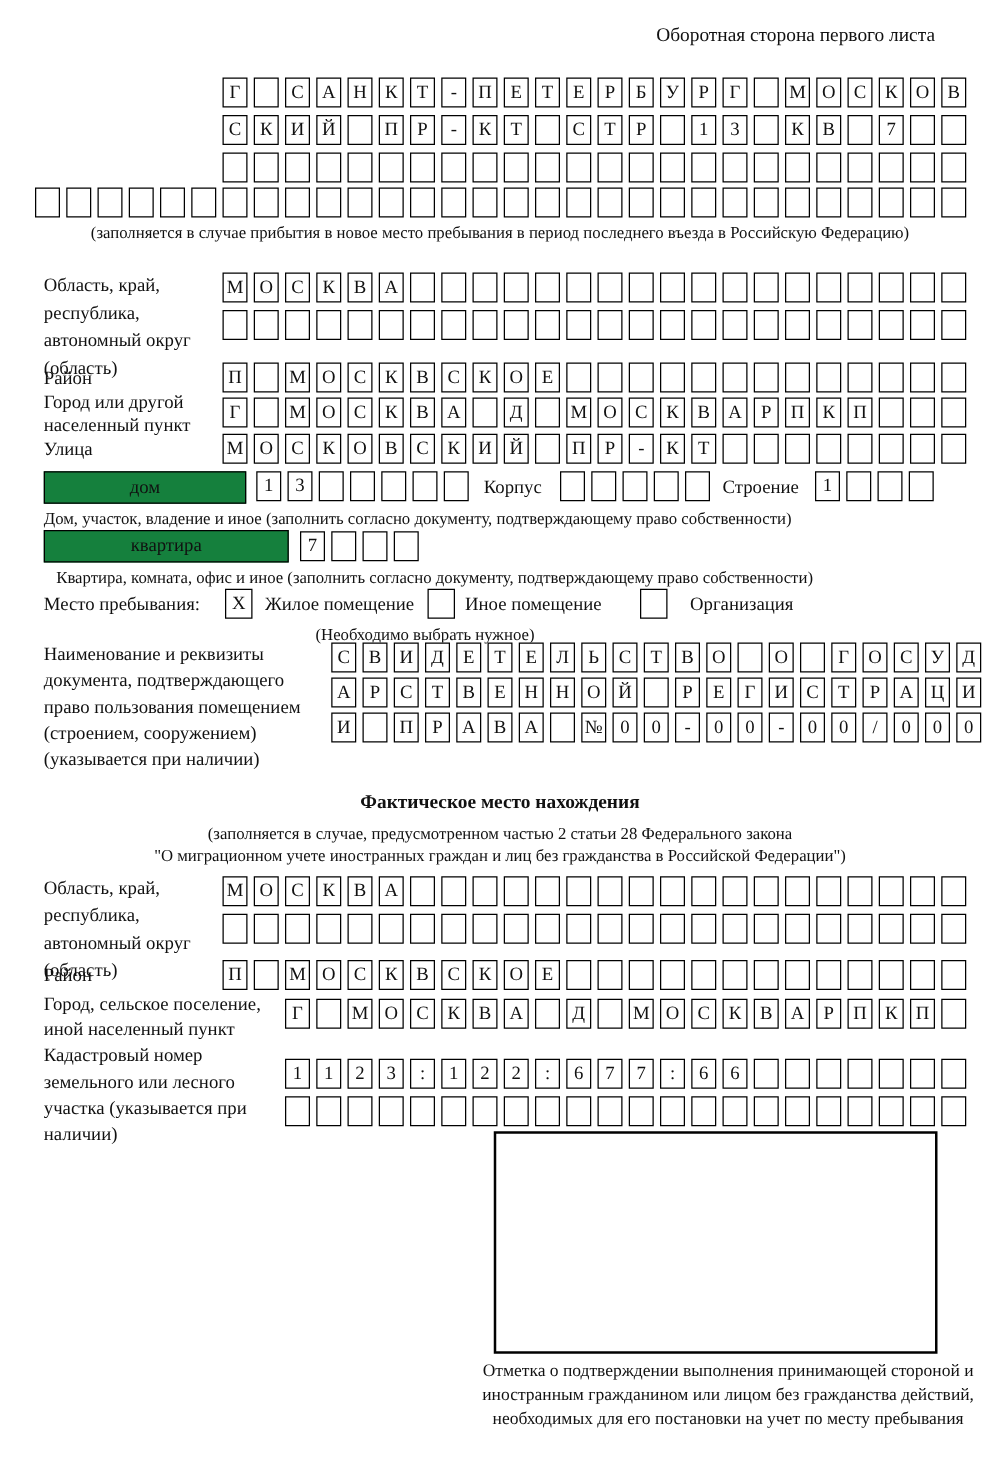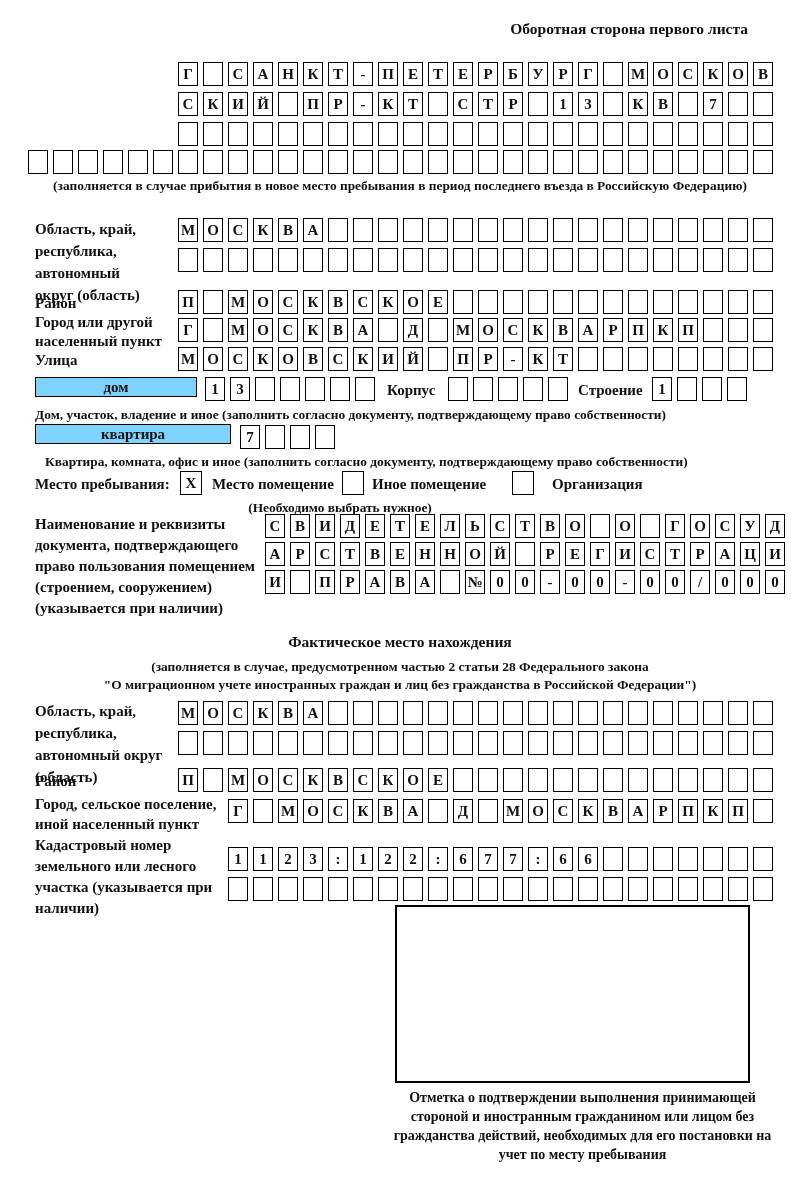--- a/index.html
+++ b/index.html
@@ -1,28 +1,28 @@
 <!DOCTYPE html>
 <html><head>
 <meta charset="utf-8">
 <style>
   html,body{margin:0;padding:0;background:#fff;}
   .page{position:relative;width:800px;height:1180px;background:#fff;
         font-family:"Liberation Serif","DejaVu Serif",serif;color:#111;overflow:hidden;}
-  .abs{position:absolute;font-weight:bold;}
+  .abs{position:absolute;}
   .lbl{font-size:15px;line-height:22px;}
   .cap{font-size:13.4px;line-height:17px;}
   .center{text-align:center;}
   .bold{font-weight:bold;}
   .cellrow{display:flex;gap:5px;}
   .col{display:flex;flex-direction:column;gap:6px;}
   .cell{flex:none;width:20px;height:24px;border:1.6px solid #000;box-sizing:border-box;
         display:flex;align-items:center;justify-content:center;font-size:15px;background:#fff;}
-  .titlebox{border:1.6px solid #000;height:20px;box-sizing:border-box;display:flex;
-        align-items:center;justify-content:center;font-size:15px;background:#7dd3fc;}
+  .titlebox{border:1.6px solid #000;height:26px;box-sizing:border-box;display:flex;
+        align-items:center;justify-content:center;font-size:15px;background:#15803d;}
   .chk{width:22px;height:24px;border:1.6px solid #000;box-sizing:border-box;display:flex;
         align-items:center;justify-content:center;font-size:15px;}
   .bigbox{border:2px solid #000;box-sizing:border-box;background:#fff;}
 </style>
 </head>
 <body>
 
 <div class="page">
 
   <div class="abs" style="top:20px;right:52px;font-size:15.5px;">Оборотная сторона первого листа</div>
@@ -313,21 +313,21 @@
   <div class="abs cellrow" style="left:240px;top:425px;">
       <span class="cell">7</span>
       <span class="cell"></span>
       <span class="cell"></span>
       <span class="cell"></span>
     </div>
   <div class="abs cap" style="left:35px;top:453px;width:760px;margin-left:10px;">Квартира, комната, офис и иное (заполнить согласно документу, подтверждающему право собственности)</div>
 
   <div class="abs lbl" style="left:35px;top:473px;">Место пребывания:</div>
   <div class="abs chk" style="left:180px;top:471px;">X</div>
-  <div class="abs lbl" style="left:212px;top:473px;">Место помещение</div>
+  <div class="abs lbl" style="left:212px;top:473px;">Жилое помещение</div>
   <div class="abs chk" style="left:342px;top:471px;"></div>
   <div class="abs lbl" style="left:372px;top:473px;">Иное помещение</div>
   <div class="abs chk" style="left:512px;top:471px;"></div>
   <div class="abs lbl" style="left:552px;top:473px;">Организация</div>
   <div class="abs cap center" style="left:190px;top:499px;width:300px;">(Необходимо выбрать нужное)</div>
 
   <div class="abs lbl" style="left:35px;top:514px;width:224px;line-height:21px;">Наименование и реквизиты документа, подтверждающего право пользования помещением (строением, сооружением) (указывается при наличии)</div>
   <div class="abs col" style="left:265px;top:514px;gap:4px;">
     <div class="cellrow">
         <span class="cell">С</span>

